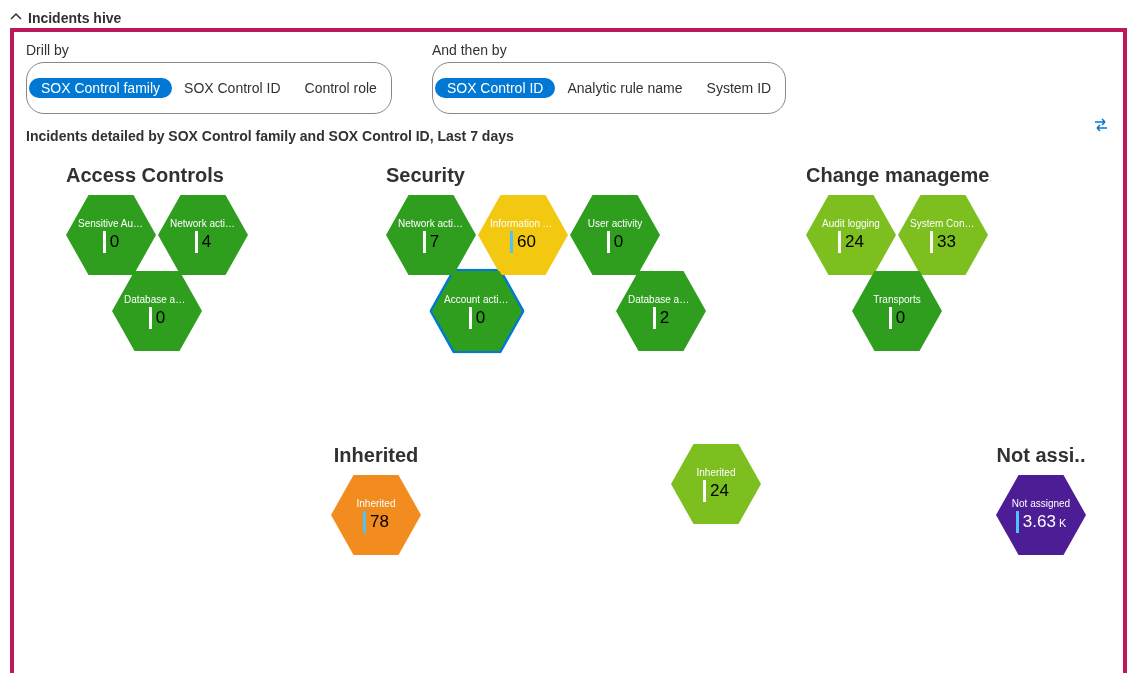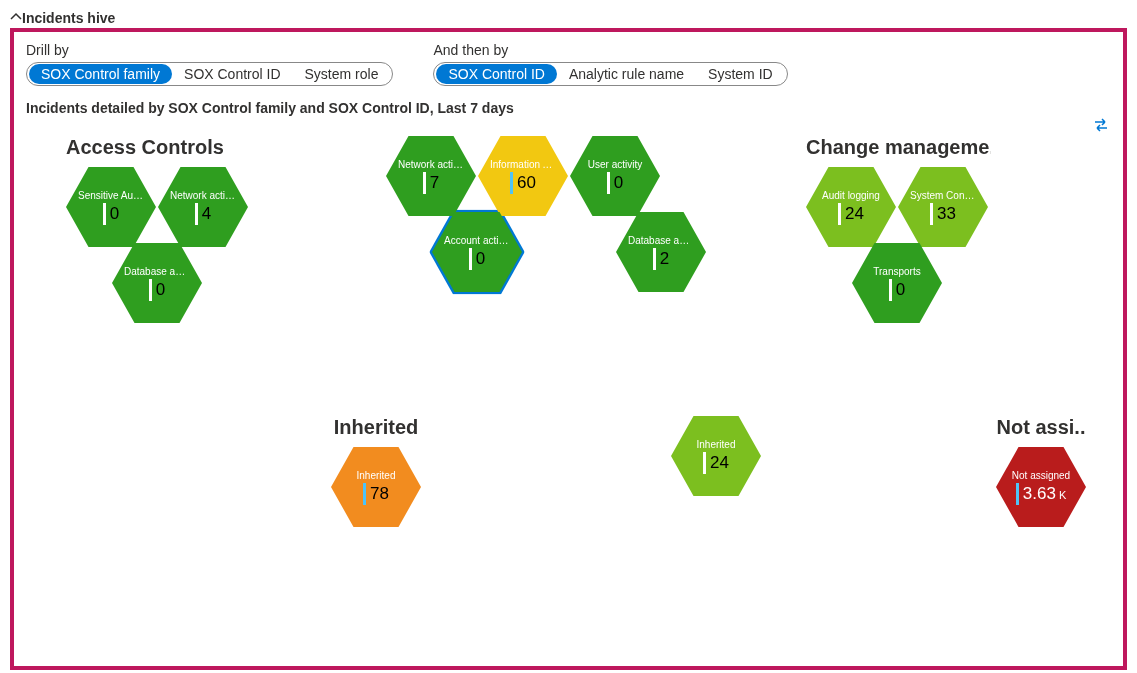--- a/index.html
+++ b/index.html
@@ -7,20 +7,21 @@
     margin: 0;
     padding: 10px;
     font-family: "Segoe UI", Tahoma, sans-serif;
     font-size: 14px;
     color: #323130;
     background: #fff;
   }
   .header-row {
     display: flex;
     align-items: flex-start;
+    gap: 6px;
     margin-bottom: 2px;
     font-weight: 600;
   }
   .chev {
     width: 12px; height: 14px;
     display: inline-flex; align-items: center; justify-content: center;
   }
   .panel {
     border: 4px solid #be185d;
     padding: 10px 12px 30px 12px;
@@ -31,21 +32,21 @@
     gap: 40px;
     margin-bottom: 4px;
   }
   .drill-group { display: flex; flex-direction: column; gap: 4px; }
   .drill-label { font-size: 14px; }
   .pill-group {
     display: inline-flex;
     align-items: center;
     border: 1px solid #888;
     border-radius: 18px;
-    padding: 1px 2px;
+    padding: 15px 2px;
     font-size: 14px;
   }
   .pill {
     padding: 2px 12px;
     border-radius: 16px;
     cursor: pointer;
     white-space: nowrap;
   }
   .pill.active {
     background: #0078d4;
@@ -118,21 +119,21 @@
     font-size: 17px;
     font-weight: 400;
     color: #000;
   }
   .hex-value.white { color: #fff; text-align: center; }
   .green-dark { background: #2f9e1f; }
   .green-med  { background: #5bb01f; }
   .green-lite { background: #7cbf1f; }
   .yellow     { background: #f2c811; }
   .orange     { background: #f28c1f; }
-  .red        { background: #b91c1c; }
+  .red        { background: #4c1d95; }
   .selected-outline{
     position:absolute;
     width:90px;height:80px;
     clip-path: polygon(25% 0%, 75% 0%, 100% 50%, 75% 100%, 25% 100%, 0% 50%);
     background:#0078d4;
     transform: scale(1.06);
     z-index:-1;
   }
   .small-k { font-size: 11px; }
 </style>
@@ -149,21 +150,21 @@
 </div>
 
 <div class="panel">
 
   <div class="drill-row">
     <div class="drill-group">
       <div class="drill-label">Drill by</div>
       <div class="pill-group">
         <span class="pill active">SOX Control family</span>
         <span class="pill">SOX Control ID</span>
-        <span class="pill">System role</span>
+        <span class="pill">Control role</span>
       </div>
     </div>
     <div class="drill-group">
       <div class="drill-label">And then by</div>
       <div class="pill-group">
         <span class="pill active">SOX Control ID</span>
         <span class="pill">Analytic rule name</span>
         <span class="pill">System ID</span>
       </div>
     </div>
@@ -199,20 +200,21 @@
           <div class="hex green-dark" style="left: 46px; top: 76px;">
             <div class="hex-label">Database acti...</div>
             <div class="hex-val-row">
               <span class="hex-bar"></span>
               <span class="hex-value">0</span>
             </div>
           </div>
         </div>
       </div>
       <div class="cluster" style="left: 360px; top: 0px;">
+        <div class="cluster-title" style="width: 300px;">Security</div>
         <div class="hex-wrap" style="height: 170px;">
           <div class="hex green-dark" style="left: 0px; top: 0px;">
             <div class="hex-label">Network activ...</div>
             <div class="hex-val-row">
               <span class="hex-bar"></span>
               <span class="hex-value">7</span>
             </div>
           </div>
           <div class="hex yellow" style="left: 92px; top: 0px;">
             <div class="hex-label">Information A...</div>

